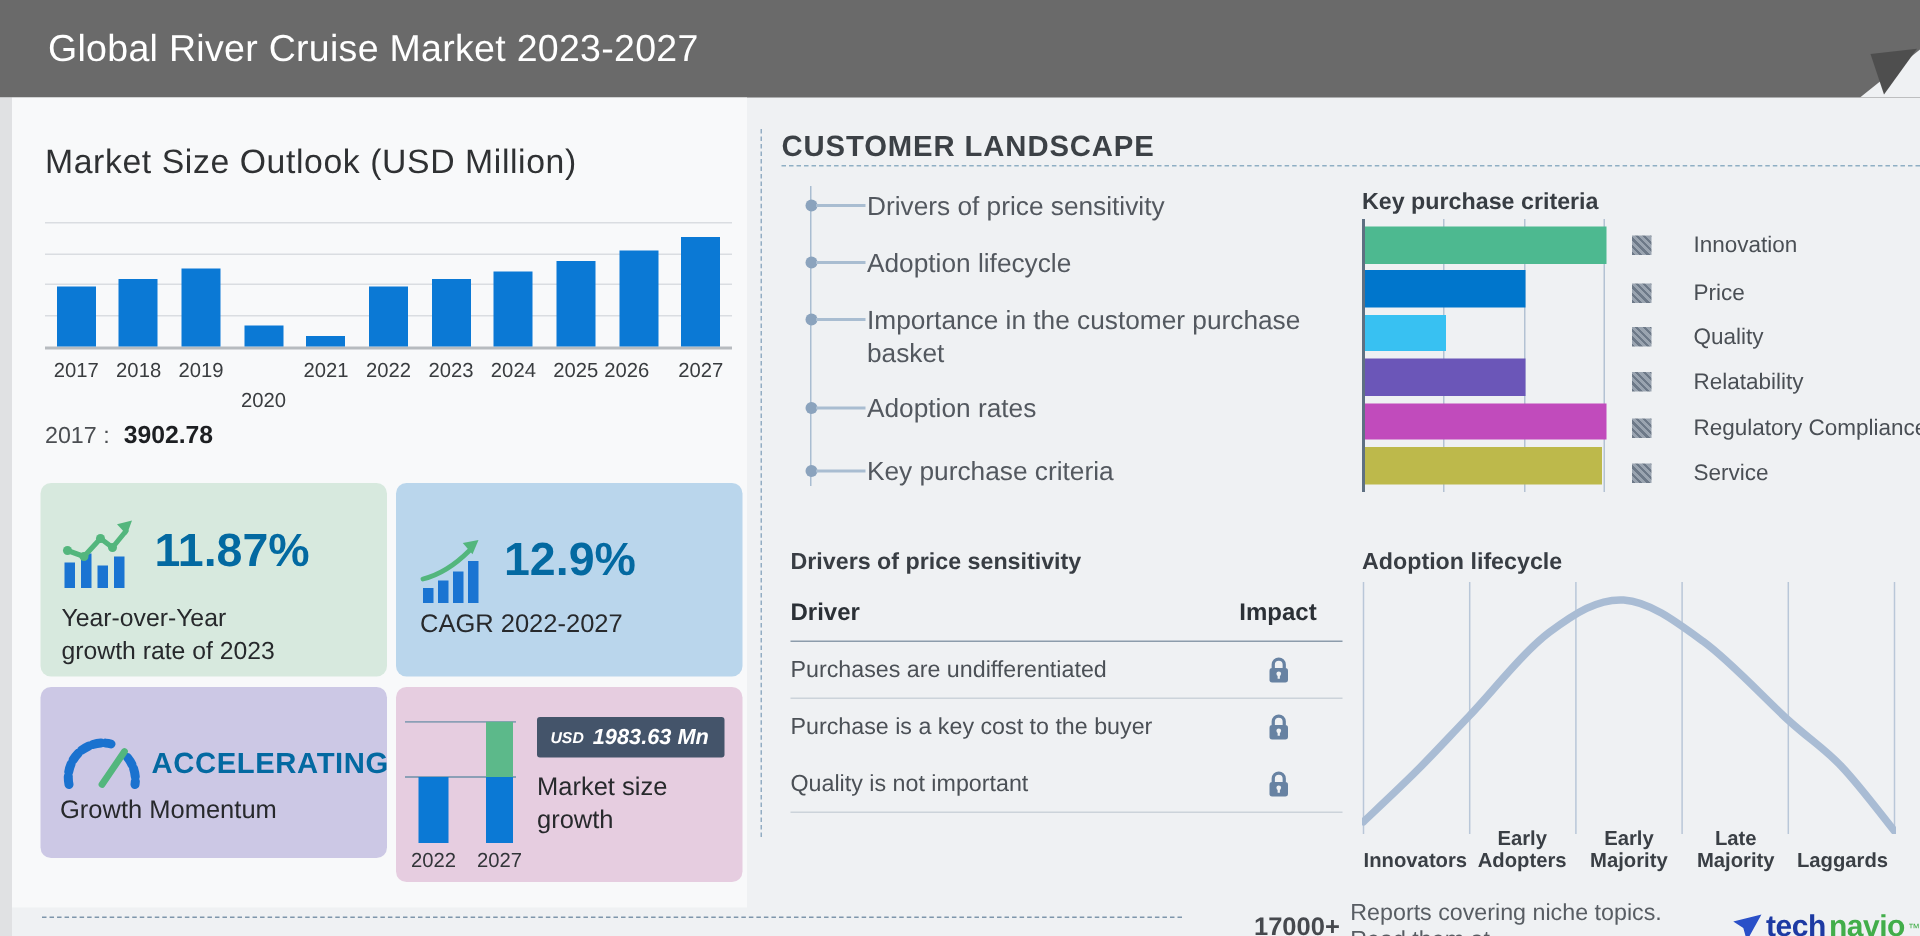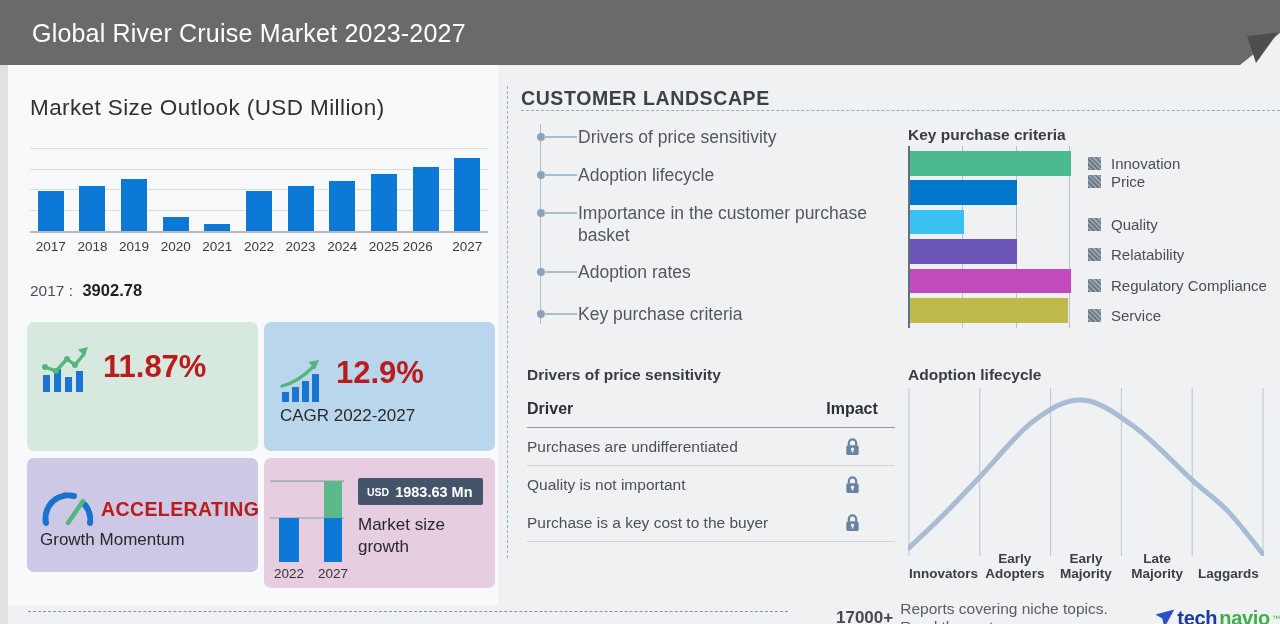--- a/index.html
+++ b/index.html
@@ -27,27 +27,27 @@
   .callout { left:30px; top:281px; font-size:15.5px; color:#4b4e52; }
   .callout b { font-size:16.5px; color:#1d1f22; margin-left:5px; }
 
   
   .box { position:absolute; width:231px; border-radius:7px; }
   #box-yoy    { left:27px;  top:322px; height:129px; background:#d7e9de; }
   #box-cagr   { left:264px; top:322px; height:129px; background:#bad6ec; }
   #box-mom    { left:27px;  top:458px; height:114px; background:#ccc8e5; }
   #box-growth { left:264px; top:458px; height:130px; background:#e6cde0; }
   .box .icon { position:absolute; }
-  .big-val { position:absolute; font-weight:700; color:#b91c1c;text-align:right; }
+  .big-val { position:absolute; font-weight:700; color:#0369a1;text-align:right; }
   .box-label { position:absolute; color:#27292c; }
 
   #box-growth .mini-years span { position:absolute; top:108px; width:42px; text-align:center;
       font-size:13.5px; color:#323539; }
   .badge { position:absolute; left:94px; top:20px; width:125px; height:27px; background:#44546a;
-      color:#fff; display:flex; align-items:center; gap:6px; padding:0 9px; border-radius:2px; }
+      color:#fff; display:flex; align-items:center; gap:6px; padding:0 9px; border-radius:2px;font-style:italic; }
   .badge .cur { font-size:10.5px; font-weight:700; }
   .badge .val { font-size:14.5px; font-weight:700; }
 
   
   .v-dash { left:507px; top:86px; height:472px; width:0; border-left:1.5px dashed #93adc3; }
   .cl-title { left:521px; top:87px; font-size:19.5px; font-weight:700; color:#3c4146; letter-spacing:.6px; }
   .cl-underline { left:521px; top:110px; width:759px; height:0; border-top:1.5px dashed #8fafc4; }
   .cl-list { left:522px; top:118px; width:380px; height:212px; }
   .cl-vline { position:absolute; left:17.5px; top:6px; width:1.5px; height:200px; background:#a9bdd1; }
   .cl-item-text { position:absolute; left:56px; width:300px; font-size:17.5px; color:#53585f; line-height:1.28; }
@@ -55,21 +55,21 @@
   .cl-conn { position:absolute; left:22px; width:33px; height:1.5px; background:#a9bdd1; }
 
   .sec-title { position:absolute; font-size:15.5px; font-weight:700; color:#383d43; }
 
   
   #kpc-chart { left:908px; top:146px; width:163px; height:182px; }
   .kpc-axis { position:absolute; left:0; top:0; width:2px; height:182px; background:#5e7082; }
   .kpc-grid { position:absolute; top:0; width:1px; height:182px; background:#b3c2d3; }
   .kpc-bar { position:absolute; left:2px; height:24.6px; }
   #kpc-legend { left:1088px; top:146px; width:192px; height:190px; }
-  .lg-item { position:absolute; display:flex; align-items:center; gap:10px; }
+  .lg-item { position:absolute; display:flex; align-items:center; gap:28px; }
   .lg-swatch { width:13px; height:13px;
       background:repeating-linear-gradient(45deg,#6d7988 0 1.5px,#9aa4b0 1.5px 3.5px); }
   .lg-label { font-size:15px; color:#4a4f55; white-space:nowrap; }
 
   
   #drv-table { left:527px; top:394px; width:368px; }
   .drv-head { display:flex; justify-content:space-between; align-items:flex-end;
       padding:6px 0 9px 0; border-bottom:1.5px solid #8c9cab; font-size:16px; font-weight:700; color:#2b3036; }
   .drv-head .imp { width:86px; text-align:center; }
   .drv-row { display:flex; justify-content:space-between; align-items:center; height:38px;
@@ -125,21 +125,21 @@
       <div class="ms-bar" style="height: 45px; background: rgb(11, 121, 213);"></div>
     </div>
     <div class="ms-year" style="left: 41.6364px; width: 41.6364px;">2018</div>
     <div class="ms-col" style="left: 83.2727px; width: 41.6364px;">
       <div class="ms-bar" style="height: 51.7px; background: rgb(11, 121, 213);"></div>
     </div>
     <div class="ms-year" style="left: 83.2727px; width: 41.6364px;">2019</div>
     <div class="ms-col" style="left: 124.909px; width: 41.6364px;">
       <div class="ms-bar" style="height: 14.1px; background: rgb(11, 121, 213);"></div>
     </div>
-    <div class="ms-year" style="left: 124.909px; width: 41.6364px;">2020</div>
+    <div class="ms-year" style="left: 124.909px; width: 41.6364px; margin-top: 20px;">2020</div>
     <div class="ms-col" style="left: 166.545px; width: 41.6364px;">
       <div class="ms-bar" style="height: 6.8px; background: rgb(11, 121, 213);"></div>
     </div>
     <div class="ms-year" style="left: 166.545px; width: 41.6364px;">2021</div>
     <div class="ms-col" style="left: 208.182px; width: 41.6364px;">
       <div class="ms-bar" style="height: 39.8px; background: rgb(11, 121, 213);"></div>
     </div>
     <div class="ms-year" style="left: 208.182px; width: 41.6364px;">2022</div>
     <div class="ms-col" style="left: 249.818px; width: 41.6364px;">
       <div class="ms-bar" style="height: 44.6px; background: rgb(11, 121, 213);"></div>
@@ -176,20 +176,24 @@
     <rect x="24" y="31" width="7" height="15" fill="#1a74d2"></rect>
     <rect x="35" y="25" width="7" height="21" fill="#1a74d2"></rect>
     <polyline points="4,21 15,25 26,13 34,19 43,8" fill="none" stroke="#53b67d" stroke-width="3.4" stroke-linecap="round" stroke-linejoin="round"></polyline>
     <circle cx="4" cy="21" r="3" fill="#53b67d"></circle>
       <circle cx="15" cy="25" r="3" fill="#53b67d"></circle>
     <circle cx="26" cy="13" r="3" fill="#53b67d"></circle>
       <circle cx="34" cy="19" r="3" fill="#53b67d"></circle>
     <polygon points="47,1 37,3.5 43.5,10.5" fill="#53b67d"></polygon>
   </svg>
   <div class="big-val" style="left:76px; top:27px; font-size:31px;">11.87%</div>
+  <div class="box-label" style="left:14px; top:80px; font-size:16.5px; line-height:1.32;">
+    <span>Year-over-Year</span><br>
+    <span>growth rate of 2023</span>
+  </div>
 </div>
 
 <div class="box" id="box-cagr">
   <svg class="icon" style="left:16px; top:36px;" width="48" height="44" viewBox="0 0 48 44">
     <rect x="2" y="34" width="7" height="10" fill="#1a74d2"></rect>
     <rect x="12" y="29" width="7" height="15" fill="#1a74d2"></rect>
     <rect x="22" y="23" width="7" height="21" fill="#1a74d2"></rect>
     <rect x="32" y="16" width="7" height="28" fill="#1a74d2"></rect>
     <path d="M2 28 Q 18 24 33 9" fill="none" stroke="#53b67d" stroke-width="3.2" stroke-linecap="round"></path>
     <polygon points="39,2 28.5,4 35,11.5" fill="#53b67d"></polygon>
@@ -260,21 +264,21 @@
     <div class="kpc-bar" style="top: 63.8px; width: 53.7px; background: rgb(56, 193, 242);"></div>
     <div class="kpc-bar" style="top: 93.2px; width: 107.3px; background: rgb(107, 86, 184);"></div>
     <div class="kpc-bar" style="top: 122.6px; width: 161px; background: rgb(193, 75, 188);"></div>
     <div class="kpc-bar" style="top: 152px; width: 158.3px; background: rgb(189, 185, 75);"></div>
   </div>
 <div class="abs" id="kpc-legend">
     <div class="lg-item" style="top: 9px;">
       <span class="lg-swatch"></span>
       <span class="lg-label">Innovation</span>
     </div>
-    <div class="lg-item" style="top: 27px;">
+    <div class="lg-item" style="top: 41px;">
       <span class="lg-swatch"></span>
       <span class="lg-label">Price</span>
     </div>
     <div class="lg-item" style="top: 69.8px;">
       <span class="lg-swatch"></span>
       <span class="lg-label">Quality</span>
     </div>
     <div class="lg-item" style="top: 100.2px;">
       <span class="lg-swatch"></span>
       <span class="lg-label">Relatability</span>
@@ -291,51 +295,51 @@
 
 <div class="sec-title" style="left:527px; top:366px;">Drivers of price sensitivity</div>
 <div class="abs" id="drv-table">
   <div class="drv-head">
     <span>Driver</span>
     <span class="imp">Impact</span>
   </div>
   <div id="drv-rows">
       <div class="drv-row">
         <span>Purchases are undifferentiated</span>
+        <span class="drv-lock">
+          <svg viewBox="0 0 20 24" width="17" height="20">
+    <path d="M5.6 10.2V7.2a4.4 4.4 0 0 1 8.8 0v3" fill="none" stroke="#6782a2" stroke-width="2.6"></path>
+    <rect x="2.6" y="10" width="14.8" height="11.6" rx="2.2" fill="#6782a2"></rect>
+    <circle cx="10" cy="14.6" r="1.9" fill="#eff1f3"></circle>
+    <rect x="9.1" y="15.4" width="1.8" height="3.2" fill="#eff1f3"></rect>
+          </svg>
+        </span>
+      </div>
+      <div class="drv-row">
+        <span>Purchase is a key cost to the buyer</span>
         <span class="drv-lock">
           <svg viewBox="0 0 20 24" width="17" height="20">
     <path d="M5.6 10.2V7.2a4.4 4.4 0 0 1 8.8 0v3" fill="none" stroke="#6782a2" stroke-width="2.6"></path>
     <rect x="2.6" y="10" width="14.8" height="11.6" rx="2.2" fill="#6782a2"></rect>
     <circle cx="10" cy="14.6" r="1.9" fill="#eff1f3"></circle>
     <rect x="9.1" y="15.4" width="1.8" height="3.2" fill="#eff1f3"></rect>
           </svg>
         </span>
       </div>
       <div class="drv-row">
         <span>Quality is not important</span>
         <span class="drv-lock">
           <svg viewBox="0 0 20 24" width="17" height="20">
     <path d="M5.6 10.2V7.2a4.4 4.4 0 0 1 8.8 0v3" fill="none" stroke="#6782a2" stroke-width="2.6"></path>
     <rect x="2.6" y="10" width="14.8" height="11.6" rx="2.2" fill="#6782a2"></rect>
     <circle cx="10" cy="14.6" r="1.9" fill="#eff1f3"></circle>
     <rect x="9.1" y="15.4" width="1.8" height="3.2" fill="#eff1f3"></rect>
           </svg>
         </span>
       </div>
-      <div class="drv-row">
-        <span>Purchase is a key cost to the buyer</span>
-        <span class="drv-lock">
-          <svg viewBox="0 0 20 24" width="17" height="20">
-    <path d="M5.6 10.2V7.2a4.4 4.4 0 0 1 8.8 0v3" fill="none" stroke="#6782a2" stroke-width="2.6"></path>
-    <rect x="2.6" y="10" width="14.8" height="11.6" rx="2.2" fill="#6782a2"></rect>
-    <circle cx="10" cy="14.6" r="1.9" fill="#eff1f3"></circle>
-    <rect x="9.1" y="15.4" width="1.8" height="3.2" fill="#eff1f3"></rect>
-          </svg>
-        </span>
-      </div>
     </div>
 </div>
 
 <div class="sec-title" style="left:908px; top:366px;">Adoption lifecycle</div>
 <svg class="abs" id="al-chart" width="356" height="168">
     <line x1="1" y1="0" x2="1" y2="168" stroke="#b9c7d8" stroke-width="1"></line>
     <line x1="71.8" y1="0" x2="71.8" y2="168" stroke="#b9c7d8" stroke-width="1"></line>
     <line x1="142.6" y1="0" x2="142.6" y2="168" stroke="#b9c7d8" stroke-width="1"></line>
     <line x1="213.39999999999998" y1="0" x2="213.39999999999998" y2="168" stroke="#b9c7d8" stroke-width="1"></line>
     <line x1="284.2" y1="0" x2="284.2" y2="168" stroke="#b9c7d8" stroke-width="1"></line>

